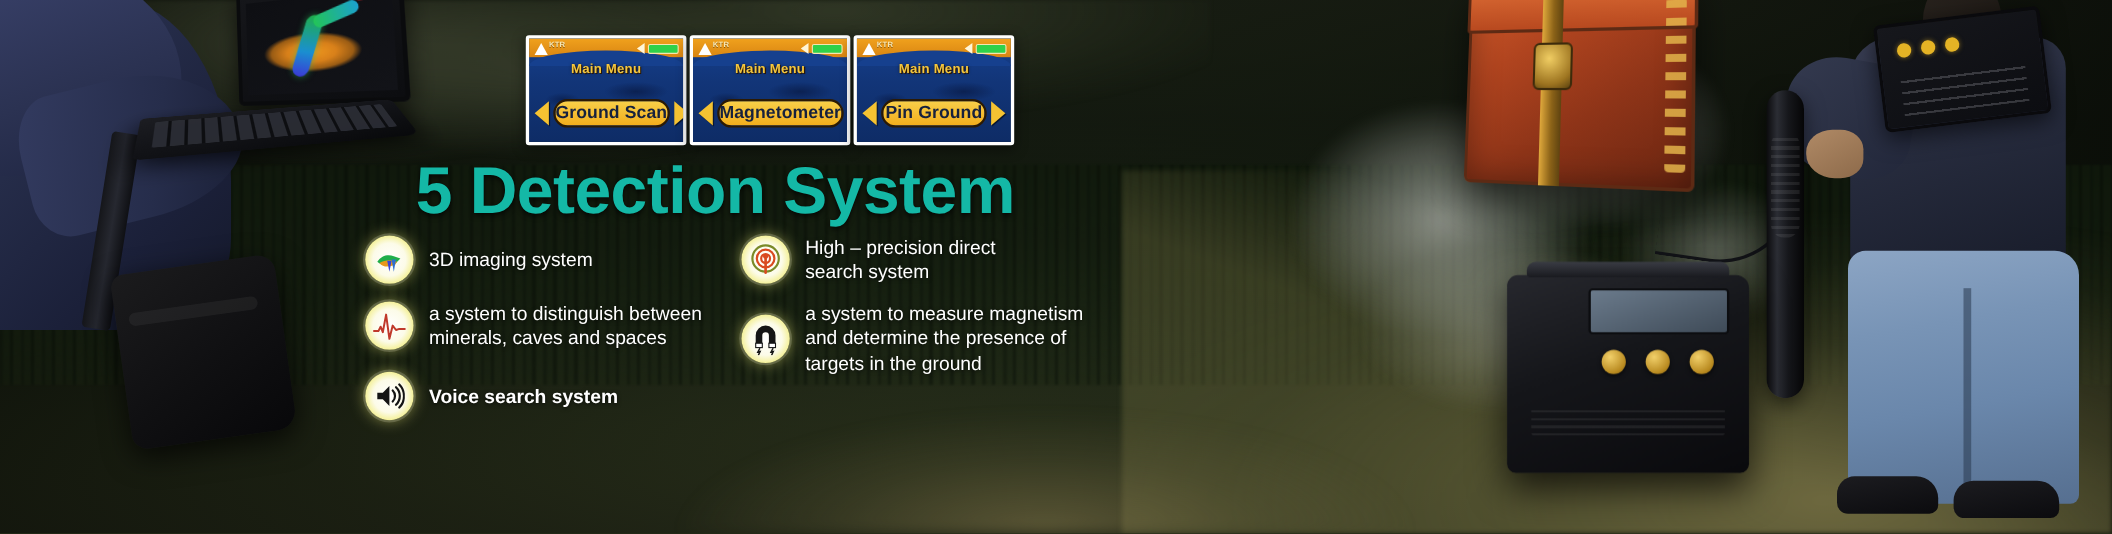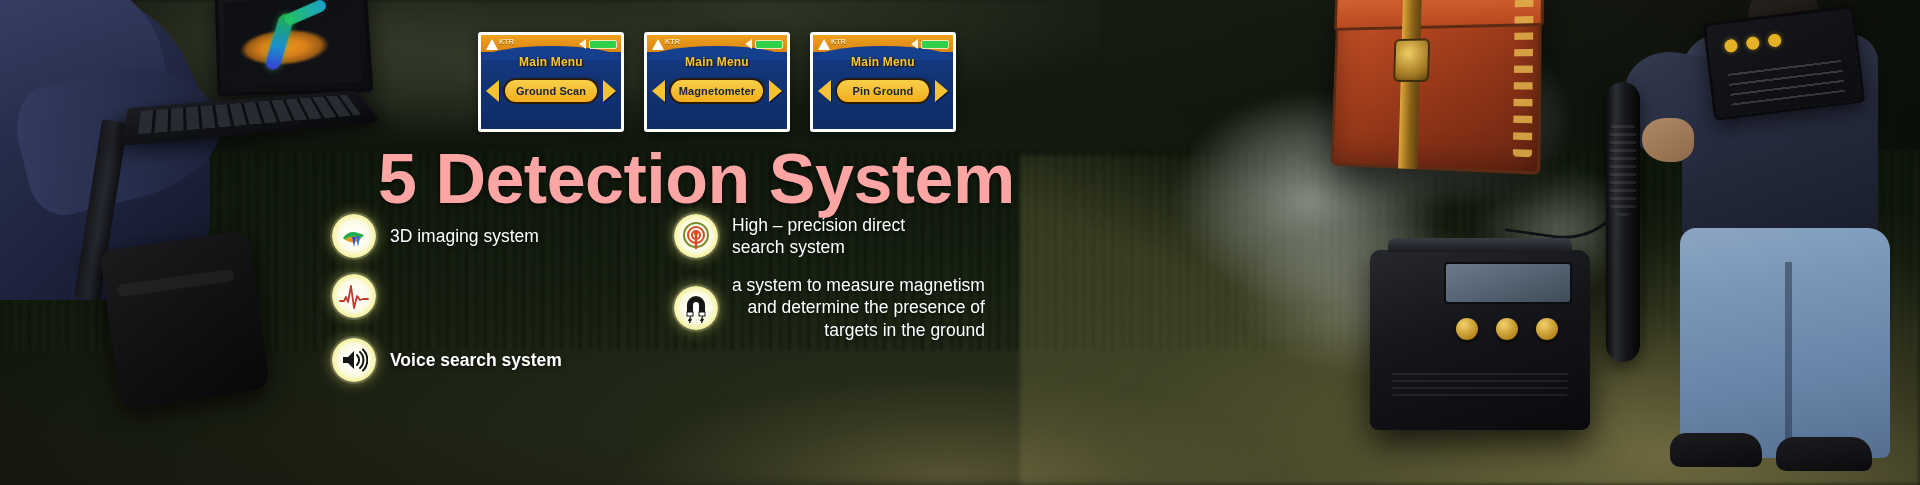--- a/index.html
+++ b/index.html
@@ -315,21 +315,21 @@
     background: radial-gradient(circle at 40% 32%, #f0cd63, #9d7420 70%, #5d4310);
     border-radius: 6px; border: 2px solid #3d2b0b;
   }
   .chest-studs {
     position: absolute; right: 8px; top: 16px; bottom: 16px; width: 18px;
     background: repeating-linear-gradient(0deg, #e3b34a 0px, #e3b34a 7px, transparent 7px, transparent 16px);
     border-radius: 4px; opacity: .85;
   }
 
   
-  .hud-row { position: absolute; left: 478px; top: 32px; display: flex; gap: 20px; }
+  .hud-row { position: absolute; left: 478px; top: 32px; display: flex; gap: 3px; }
   .hud {
     width: 146px; height: 100px;
     border: 3px solid #ffffff;
     border-radius: 3px;
     background: linear-gradient(180deg, #16408e 0%, #123578 42%, #0e2c66 100%);
     position: relative; overflow: hidden;
     box-shadow: 0 3px 12px rgba(0,0,0,.45);
   }
   .hud-topbar {
     position: absolute; left: 0; right: 0; top: 0; height: 17px;
@@ -382,33 +382,33 @@
     display: flex; align-items: center; justify-content: space-between;
   }
   .hud-arrow-l, .hud-arrow-r {
     width: 0; height: 0; flex: 0 0 auto;
     border-top: 11px solid transparent; border-bottom: 11px solid transparent;
     filter: drop-shadow(1px 1px 0 rgba(0,0,0,.6));
   }
   .hud-arrow-l { border-right: 13px solid #f5c232; }
   .hud-arrow-r { border-left: 13px solid #f5c232; }
   .hud-btn {
-    flex: 1 1 auto; margin: 16px 4px; height: 26px;
+    flex: 1 1 auto; margin: 4px 4px; height: 26px;
     background: linear-gradient(180deg, #f8cf49 0%, #f2ae1d 100%);
     border: 2px solid #2b1a04; border-radius: 13px;
     display: flex; align-items: center; justify-content: center;
-    font-size: 11px; font-weight: bold; color: #16213d;
+    font-size: 16px; font-weight: bold; color: #16213d;
     letter-spacing: .1px; white-space: nowrap;
   }
 
   
   .headline {
     position: absolute; left: 378px; top: 144px;
-    font-size: 70px; font-weight: bold; line-height: 1;
-    color: #fca5a5;
+    font-size: 60px; font-weight: bold; line-height: 1;
+    color: #14b8a6;
     letter-spacing: -0.5px;
     text-shadow: 0 2px 5px rgba(0,0,0,.55), 0 0 2px rgba(0,0,0,.4);
     white-space: nowrap;
   }
 
   
   .features { position: absolute; left: 332px; top: 214px; width: 720px; }
   .feat {
     position: absolute; display: flex; align-items: center; gap: 14px;
   }
@@ -422,21 +422,21 @@
   .feat-txt {
     font-size: 17.5px; line-height: 1.28; color: #ffffff;
     text-shadow: 0 1px 4px rgba(0,0,0,.72);
     white-space: pre-line;
   }
 
   .f1 { left: 0;   top: 0; }
   .f2 { left: 0;   top: 60px; }
   .f3 { left: 0;   top: 124px; font-weight: bold; }
   .f4 { left: 342px; top: 0; }
-  .f5 { left: 342px; top: 60px; text-align: right; }
+  .f5 { left: 342px; top: 60px; }
 </style>
 </head>
 <body>
 
 <div id="banner">
 
   <div class="bg-base"></div>
   <div class="bg-ridge"></div>
   <div class="bg-forest"></div>
   <div class="bg-slope"></div>
@@ -575,20 +575,22 @@
       </span>
       <span class="feat-txt">3D imaging system</span>
     </div>
 
     <div class="feat f2">
       <span class="feat-ico">
         <svg width="32" height="30" viewBox="0 0 32 30" aria-hidden="true">
           <polyline points="2,20 6,20 8,16 10,21 13,5 16,27 19,15 22,19 25,18 30,18" fill="none" stroke="#c0392b" stroke-width="1.8" stroke-linejoin="round" stroke-linecap="round"></polyline>
         </svg>
       </span>
+      <span class="feat-txt">a system to distinguish between
+minerals, caves and spaces</span>
     </div>
 
     <div class="feat f3">
       <span class="feat-ico">
         <svg width="28" height="26" viewBox="0 0 28 26" aria-hidden="true">
           <path d="M3 10 H8 L14 4 V22 L8 16 H3 Z" fill="#141414"></path>
           <path d="M17 8 A7 7 0 0 1 17 18" fill="none" stroke="#141414" stroke-width="2" stroke-linecap="round"></path>
           <path d="M20 5 A11 11 0 0 1 20 21" fill="none" stroke="#141414" stroke-width="2" stroke-linecap="round"></path>
           <path d="M23 2.5 A15 15 0 0 1 23 23.5" fill="none" stroke="#141414" stroke-width="2" stroke-linecap="round"></path>
         </svg>

